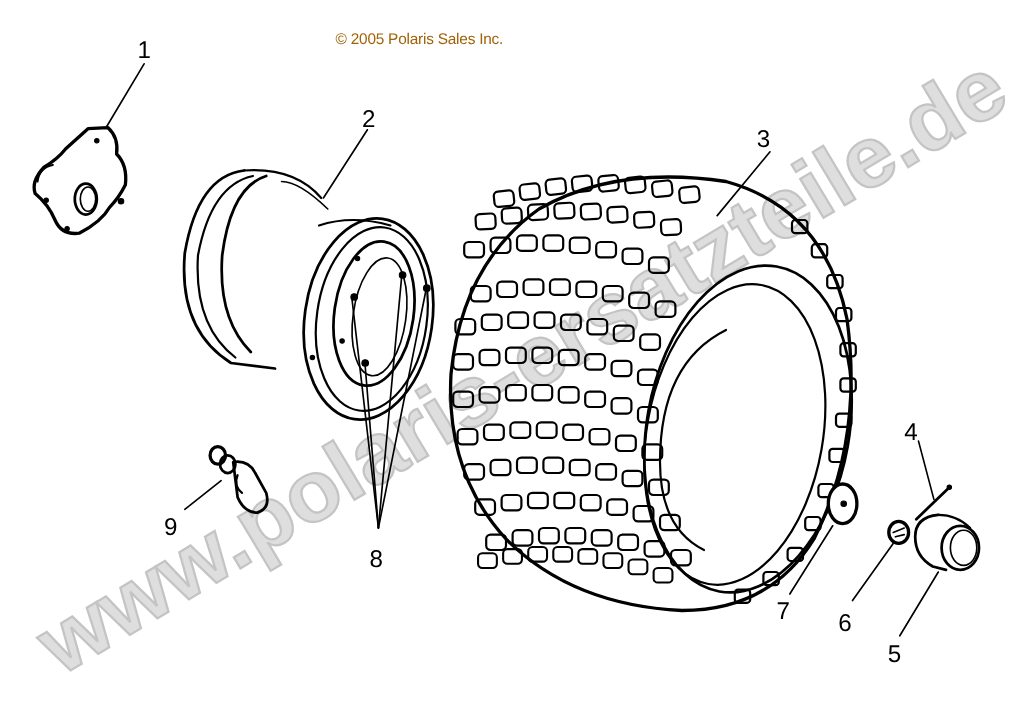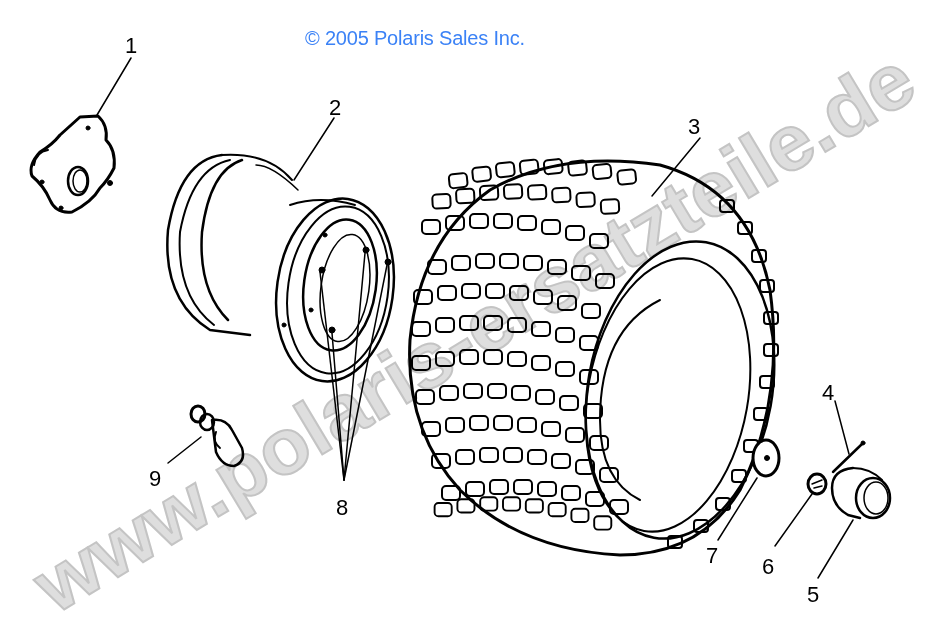--- a/index.html
+++ b/index.html
@@ -1,18 +1,18 @@
 <!DOCTYPE html>
 <html><head>
 <meta charset="utf-8">
 <style>
   html, body { margin: 0; padding: 0; background: #ffffff; }
   body { width: 929px; height: 637px; position: relative; overflow: hidden; font-family: "Liberation Sans", sans-serif; }
   .canvas { position: absolute; left: 0; top: 0; width: 929px; height: 637px; }
-  .copyright { position: absolute; left: 305px; top: 27px; font-size: 20px; color: #3b82f6; letter-spacing: -0.2px; font-family: "Liberation Sans", sans-serif; }
+  .copyright { position: absolute; left: 305px; top: 27px; font-size: 14px; color: #a16207; letter-spacing: -0.2px; font-family: "Liberation Sans", sans-serif; }
   .callout { position: absolute; font-size: 22px; color: #000; font-family: "Liberation Sans", sans-serif; line-height: 1; }
   .watermark { position: absolute; left: 0; top: 0; width: 929px; height: 637px; pointer-events: none; }
   svg text { font-family: "Liberation Sans", sans-serif; }
 </style>
 </head>
 <body>
 
 <div class="canvas">
 
   <svg class="watermark" viewBox="0 0 929 637">

